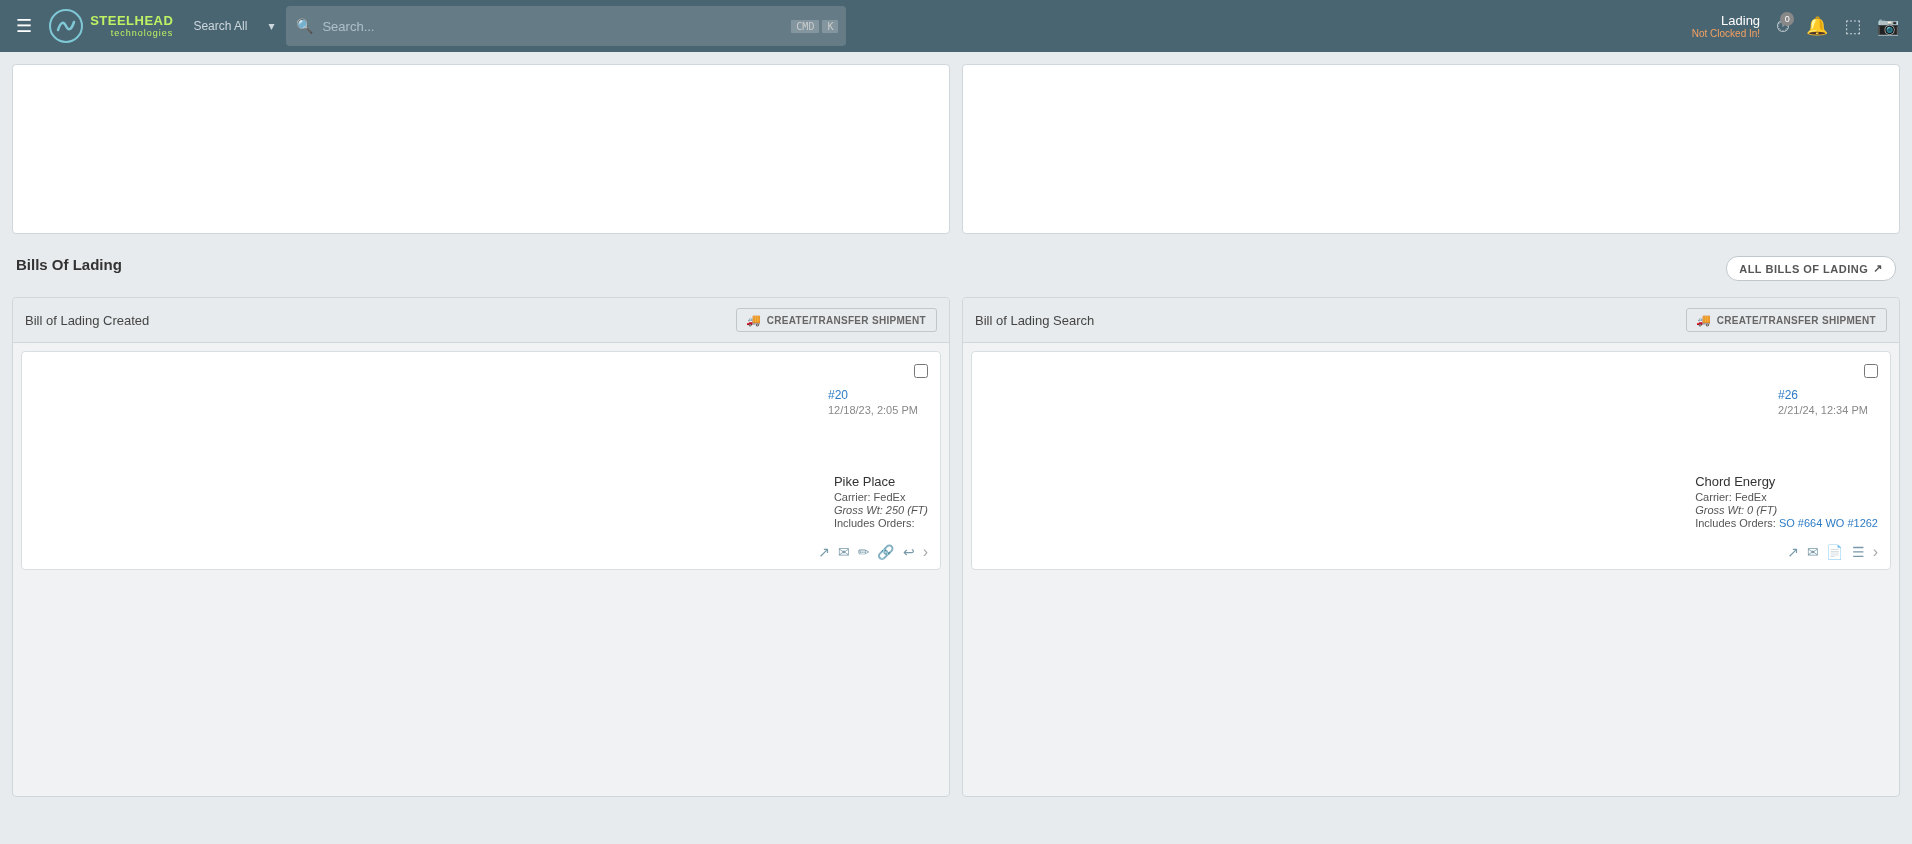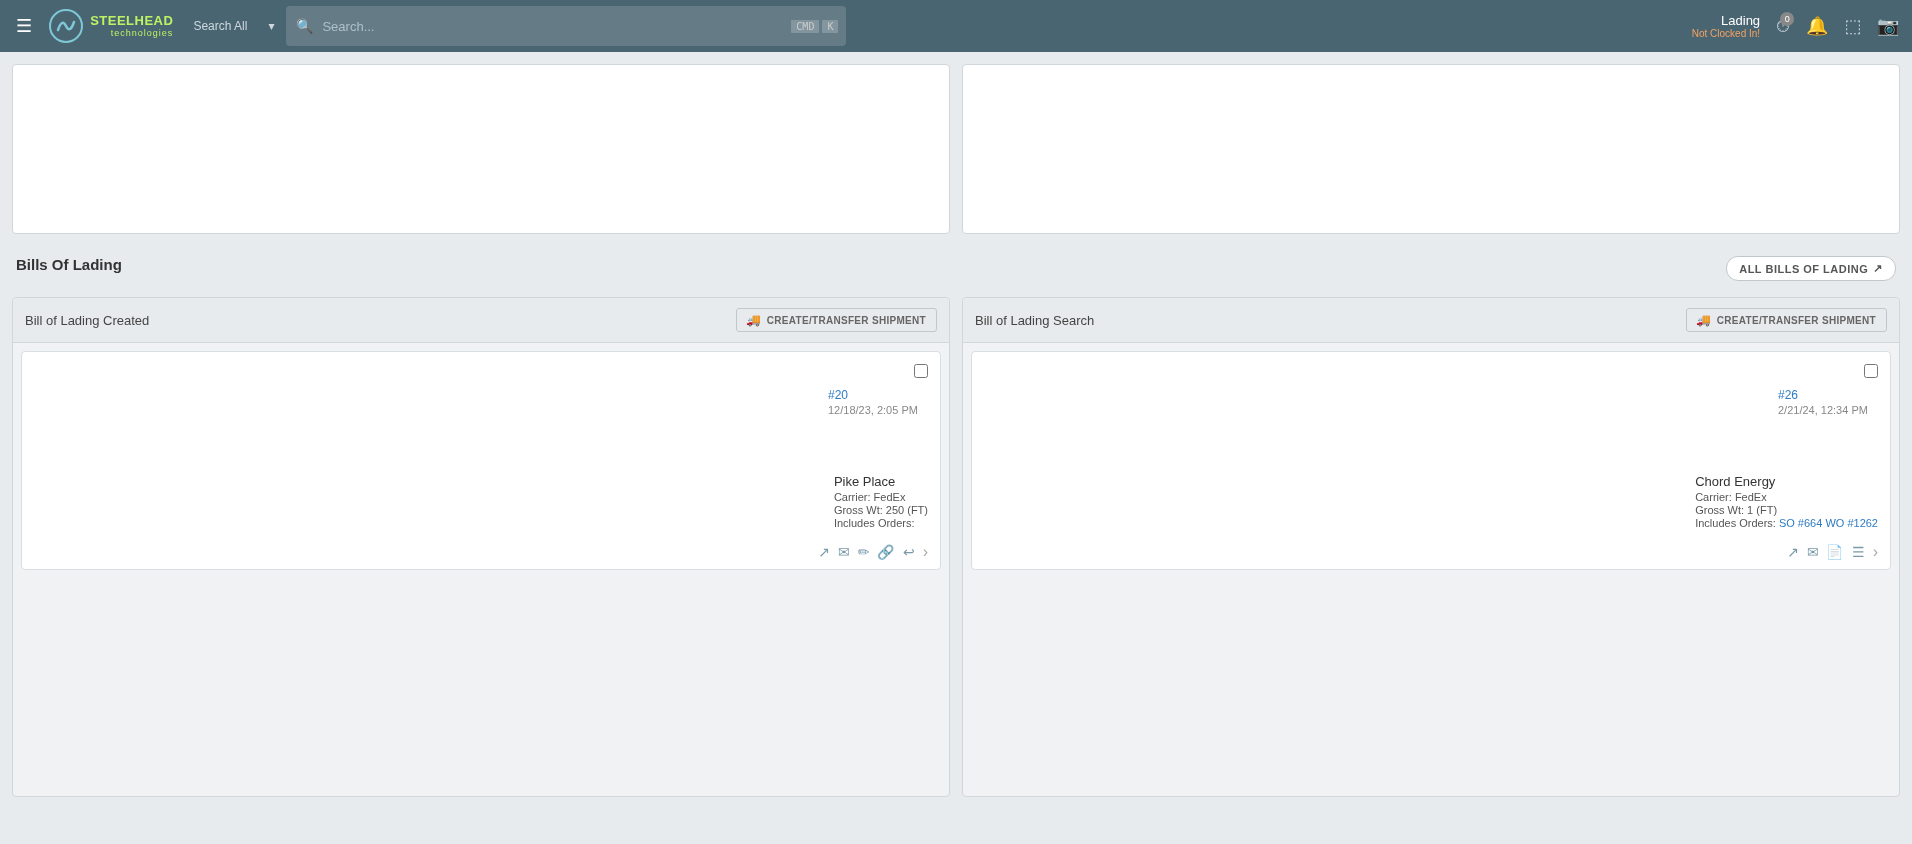--- a/index.html
+++ b/index.html
@@ -278,20 +278,21 @@
     }
     .bol-carrier {
       font-size: 11px;
       color: #555;
       margin-top: 2px;
     }
     .bol-weight {
       font-size: 11px;
       color: #555;
       margin-top: 1px;
+      font-style: italic;
     }
     .bol-orders {
       font-size: 11px;
       color: #555;
       margin-top: 1px;
     }
     .bol-orders-links {
       color: #2d7bc4;
       text-decoration: none;
       cursor: pointer;
@@ -428,21 +429,21 @@
 
           <div class="bol-item">
             <input type="checkbox" class="bol-checkbox" style="">
             <div class="bol-id-date">
               <a class="bol-id">#26</a>
               <span class="bol-date">2/21/24, 12:34 PM</span>
             </div>
             <div class="bol-details">
               <div class="bol-company">Chord Energy</div>
               <div class="bol-carrier">Carrier: FedEx</div>
-              <div class="bol-weight">Gross Wt: 1 (FT)</div>
+              <div class="bol-weight">Gross Wt: 0 (FT)</div>
               <div class="bol-orders">
                 <span>Includes Orders:</span>
                 <a class="bol-orders-links"> SO #664</a>
                 <a class="bol-orders-links"> WO #1262</a>
               </div>
             </div>
             <div class="bol-actions">
               <span class="action-icon">↗</span>
               <span class="action-icon">✉</span>
               <span class="action-icon">📄</span>

